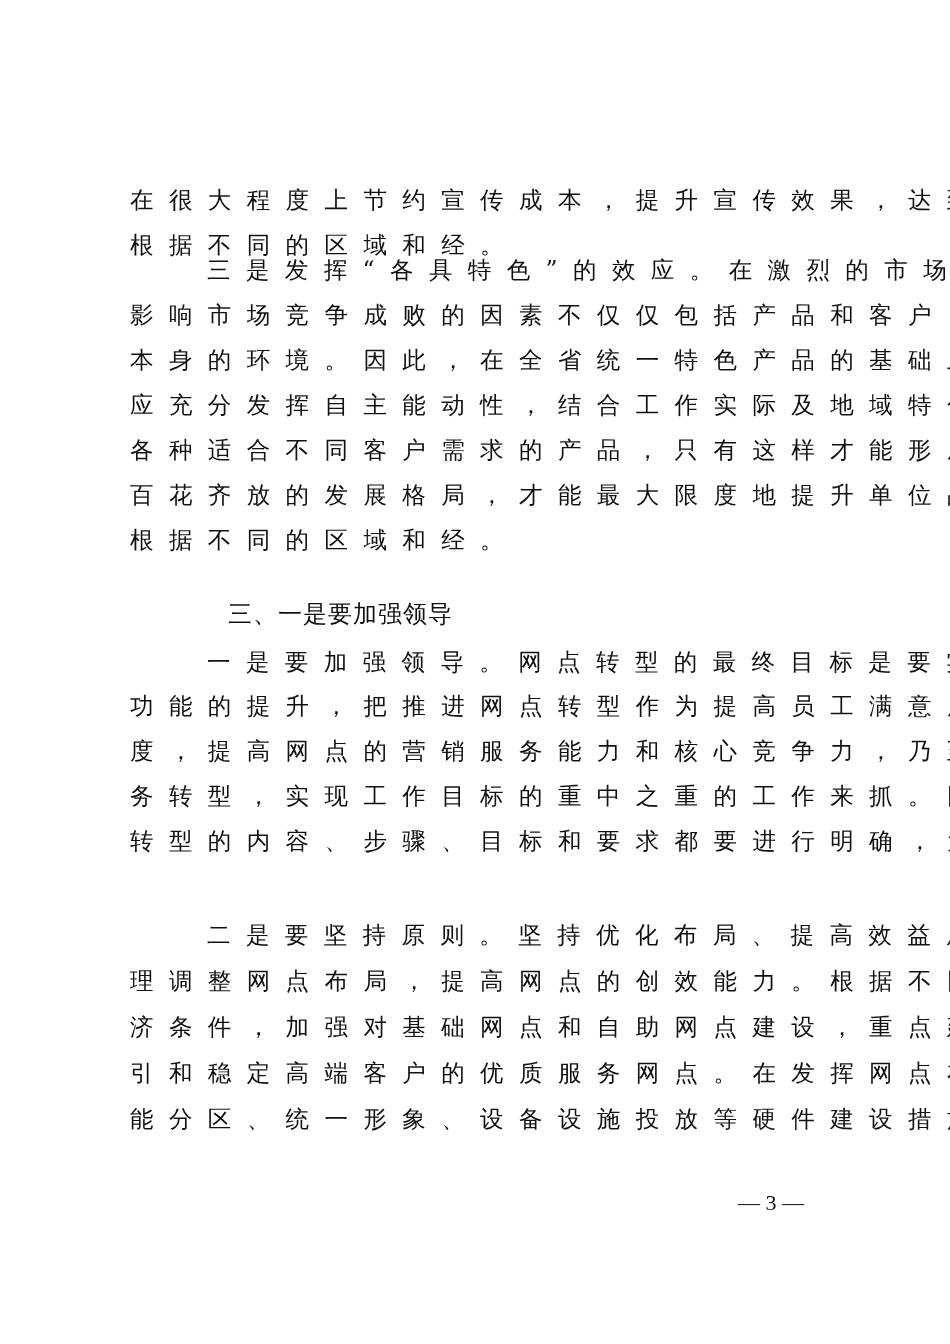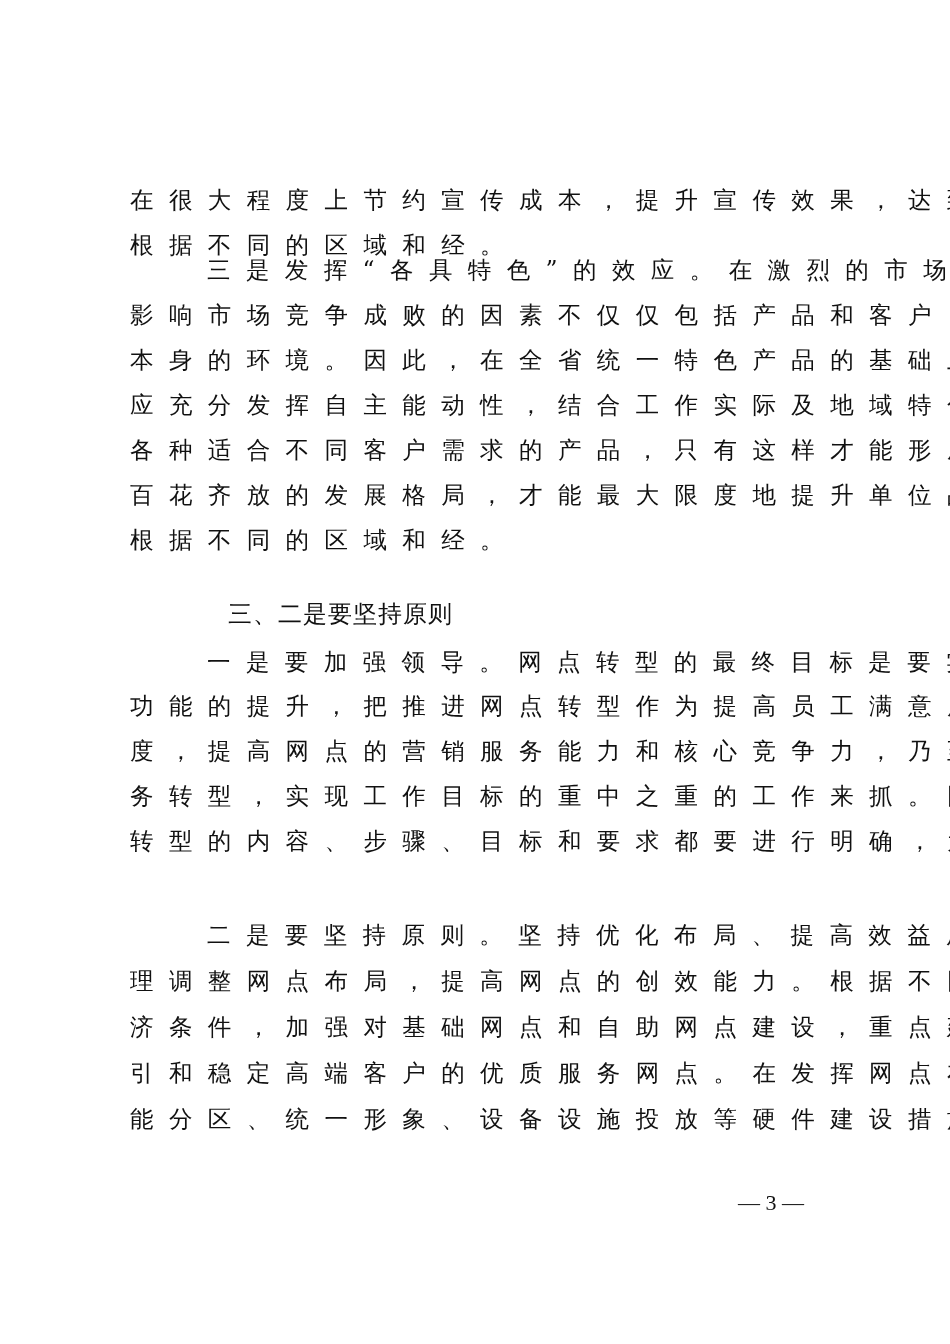--- a/index.html
+++ b/index.html
@@ -21,21 +21,21 @@
   <div class="line" style="top:180px">在很大程度上节约宣传成本，提升宣传效果，达到营销目的，</div>
   <div class="line" style="top:225px">根据不同的区域和经。</div>
   <div class="line indent" style="top:250px">三是发挥“各具特色”的效应。在激烈的市场竞争中</div>
   <div class="line" style="top:295px">影响市场竞争成败的因素不仅仅包括产品和客户，还包括市场</div>
   <div class="line" style="top:340px">本身的环境。因此，在全省统一特色产品的基础上，市县机构</div>
   <div class="line" style="top:385px">应充分发挥自主能动性，结合工作实际及地域特色，创新开发</div>
   <div class="line" style="top:430px">各种适合不同客户需求的产品，只有这样才能形成百家争鸣、</div>
   <div class="line" style="top:475px">百花齐放的发展格局，才能最大限度地提升单位品牌形象，才</div>
   <div class="line" style="top:520px">根据不同的区域和经。</div>
 
-  <div class="heading" style="top:594px">三、二是要坚持原则</div>
+  <div class="heading" style="top:594px">三、一是要加强领导</div>
 
   <div class="line indent" style="top:642px">一是要加强领导。网点转型的最终目标是要实现网点</div>
   <div class="line" style="top:686px">功能的提升，把推进网点转型作为提高员工满意度和客户满意</div>
   <div class="line" style="top:731px">度，提高网点的营销服务能力和核心竞争力，乃至撬动整体业</div>
   <div class="line" style="top:776px">务转型，实现工作目标的重中之重的工作来抓。因此，对网点</div>
   <div class="line" style="top:821px">转型的内容、步骤、目标和要求都要进行明确，为网点转型提</div>
   <div class="line indent" style="top:915px">二是要坚持原则。坚持优化布局、提高效益原则，合</div>
   <div class="line" style="top:961px">理调整网点布局，提高网点的创效能力。根据不同的区域和经</div>
   <div class="line" style="top:1007px">济条件，加强对基础网点和自助网点建设，重点建设一批能吸</div>
   <div class="line" style="top:1053px">引和稳定高端客户的优质服务网点。在发挥网点布局优化、功</div>

